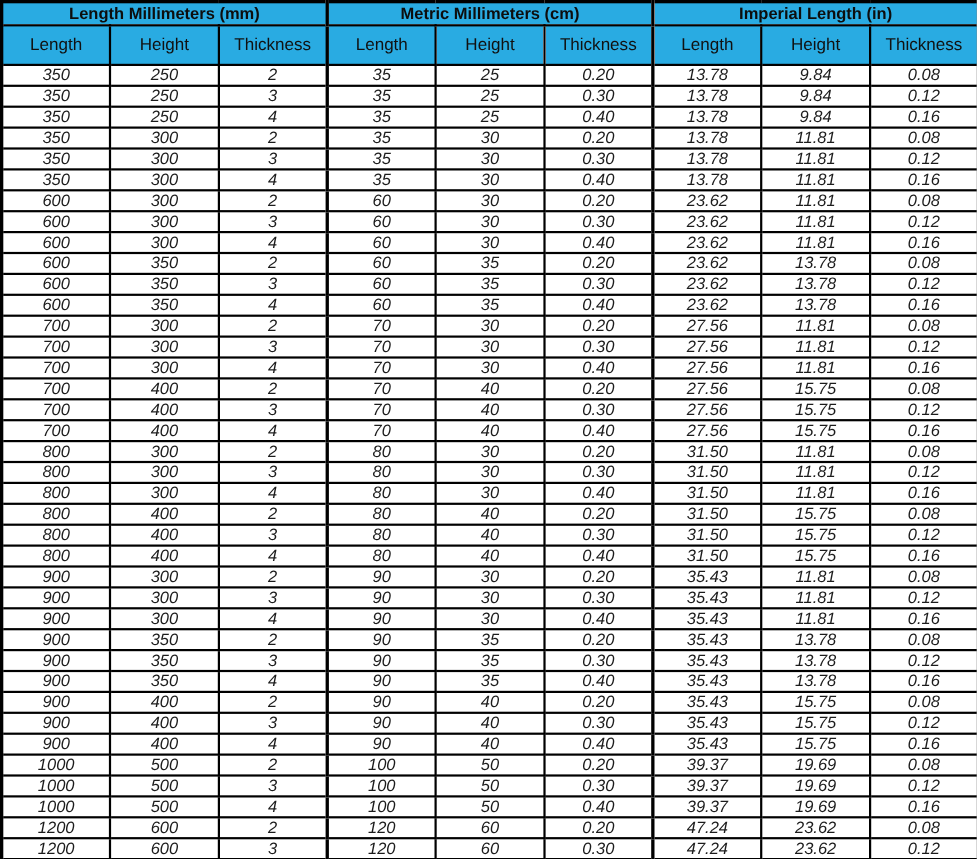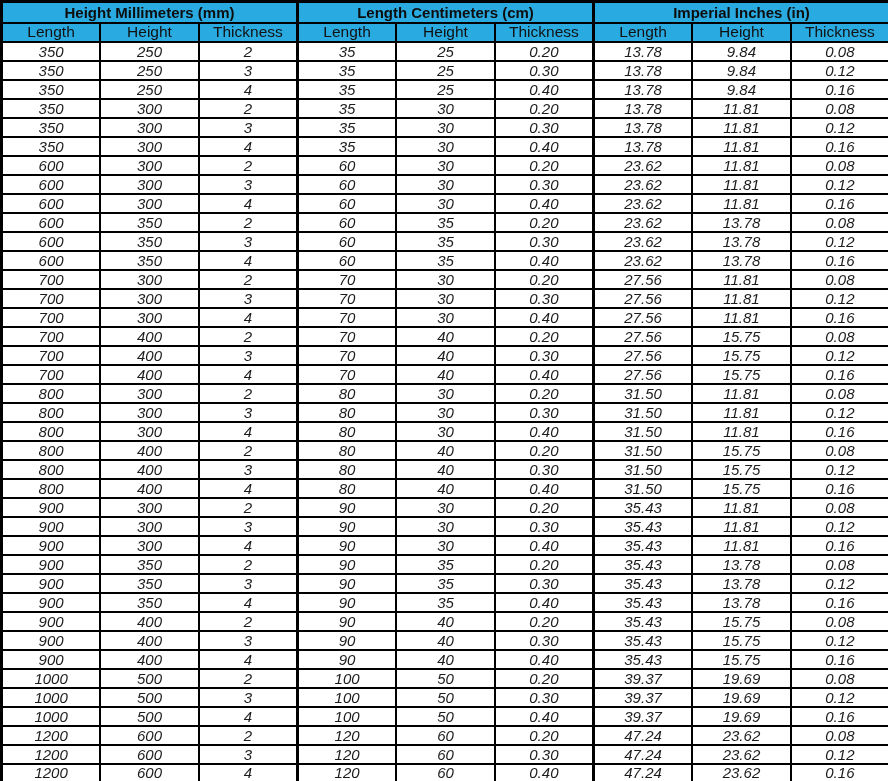--- a/index.html
+++ b/index.html
@@ -24,21 +24,21 @@
   table.conv th, table.conv td {
     border: 2px solid #000000;
     text-align: center;
     vertical-align: middle;
     padding: 0;
     line-height: 1;
     overflow: hidden;
     white-space: nowrap;
   }
   tr.group-header-row { height: 21px; }
-  tr.column-header-row { height: 19px; }
+  tr.column-header-row { height: 36px; }
   tbody tr { height: 19px; font-style: italic; }
   th.group-title {
     background: #29abe2;
     color: #0d0d0d;
     font-weight: bold;
     font-size: 15px;
     border-width: 3px;
   }
   th.col-header {
     background: #29abe2;
@@ -65,23 +65,23 @@
         <col>
         <col>
         <col>
         <col>
         <col>
         <col>
         <col>
     </colgroup>
     <thead>
       <tr class="group-header-row">
-        <th class="group-title" colspan="3">Height Millimeters (mm)</th>
-        <th class="group-title group-start" colspan="3">Length Centimeters (cm)</th>
-        <th class="group-title group-start" colspan="3">Imperial Inches (in)</th>
+        <th class="group-title" colspan="3">Length Millimeters (mm)</th>
+        <th class="group-title group-start" colspan="3">Metric Millimeters (cm)</th>
+        <th class="group-title group-start" colspan="3">Imperial Length (in)</th>
       </tr>
       <tr class="column-header-row">
         <th class="col-header">Length</th>
         <th class="col-header">Height</th>
         <th class="col-header">Thickness</th>
         <th class="col-header group-start">Length</th>
         <th class="col-header">Height</th>
         <th class="col-header">Thickness</th>
         <th class="col-header group-start">Length</th>
         <th class="col-header">Height</th>

